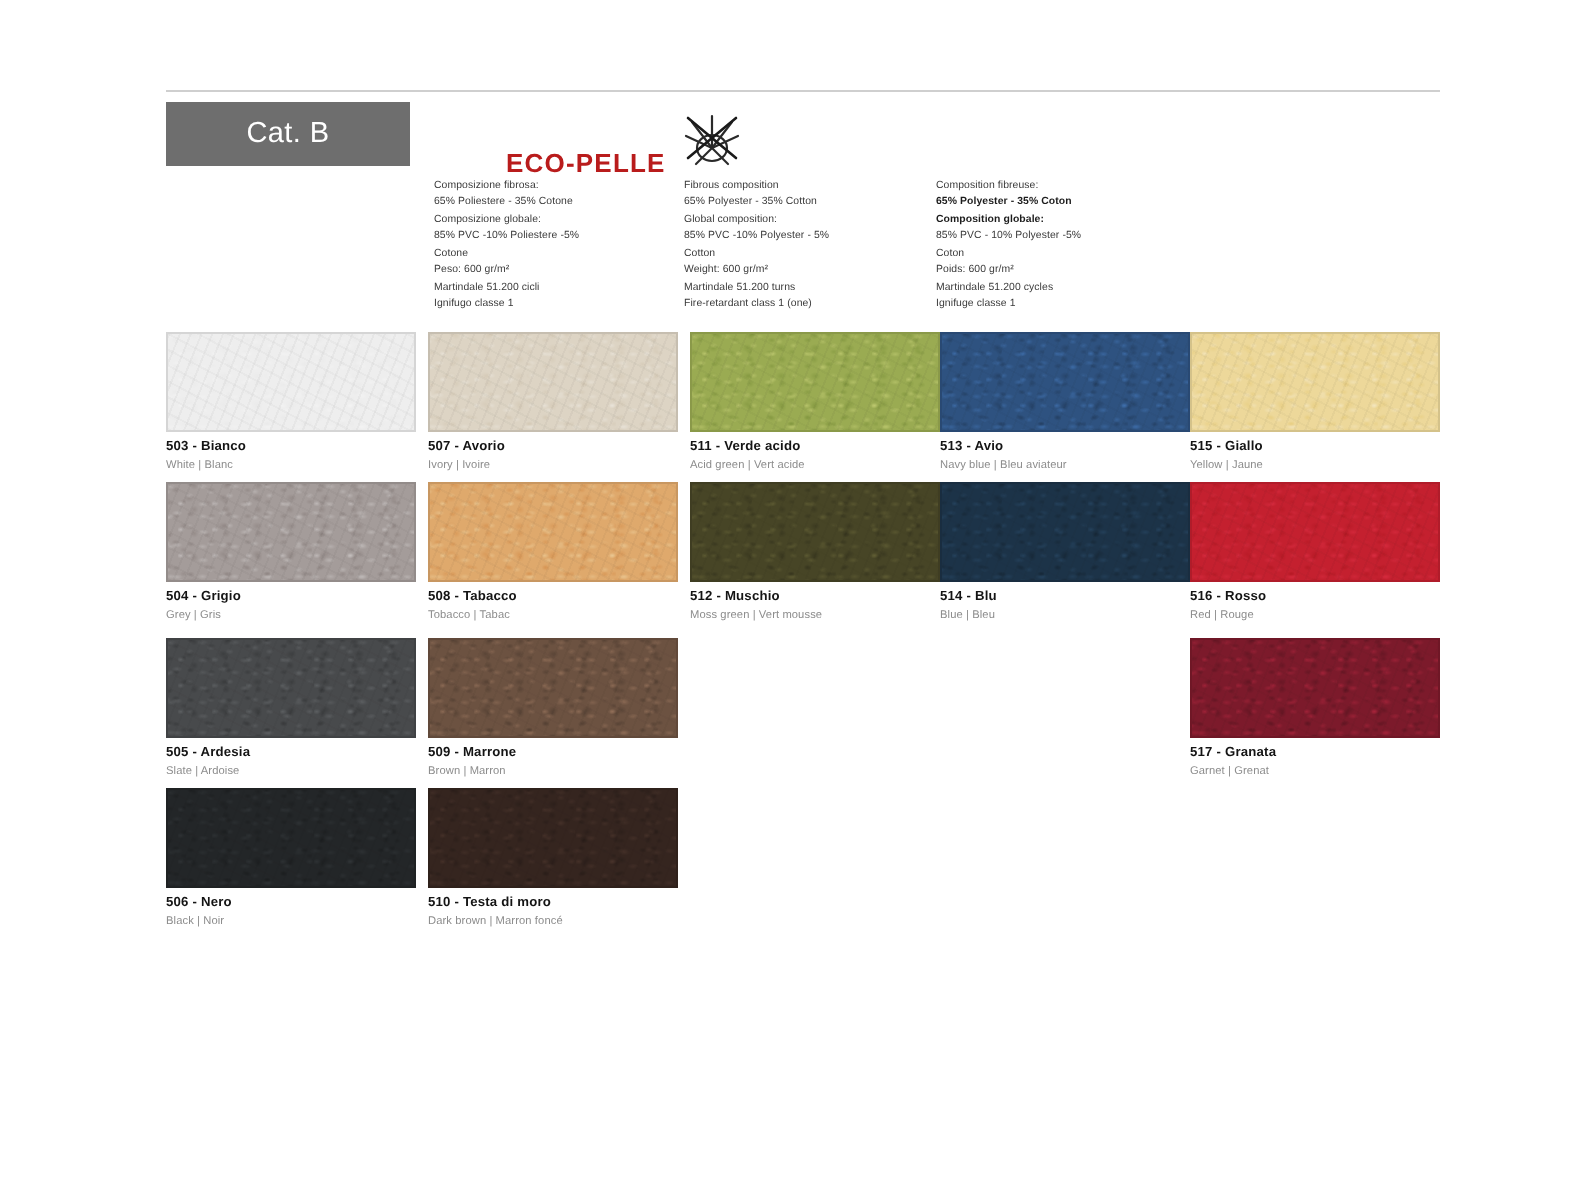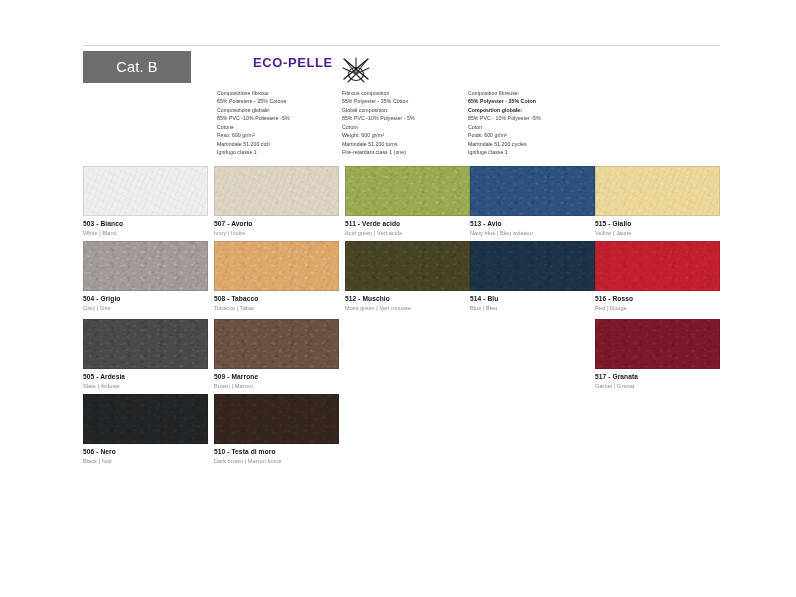--- a/index.html
+++ b/index.html
@@ -40,42 +40,42 @@
     left: 83px;
     top: 51px;
     width: 637px;
     height: 112px;
   }
 
   .cat-box {
     position: absolute;
     left: 0;
     top: 0;
-    width: 108px;
+    width: 122px;
     height: 32px;
     background: #6e6e6e;
     color: #ffffff;
     display: flex;
     align-items: center;
     justify-content: center;
   }
   .cat-box span {
     font-size: 14.5px;
     font-weight: normal;
     letter-spacing: 0.2px;
   }
 
   .material-title {
     position: absolute;
     left: 134px;
-    top: 4px;
+    top: 23px;
     font-size: 13px;
     font-weight: bold;
     letter-spacing: 0.6px;
-    color: #4c1d95;
+    color: #b91c1c;
     padding-left: 36px;
   }
 
   
   .care-icon {
     position: absolute;
     left: 255px;
     top: 1px;
     width: 36px;
     height: 36px;

